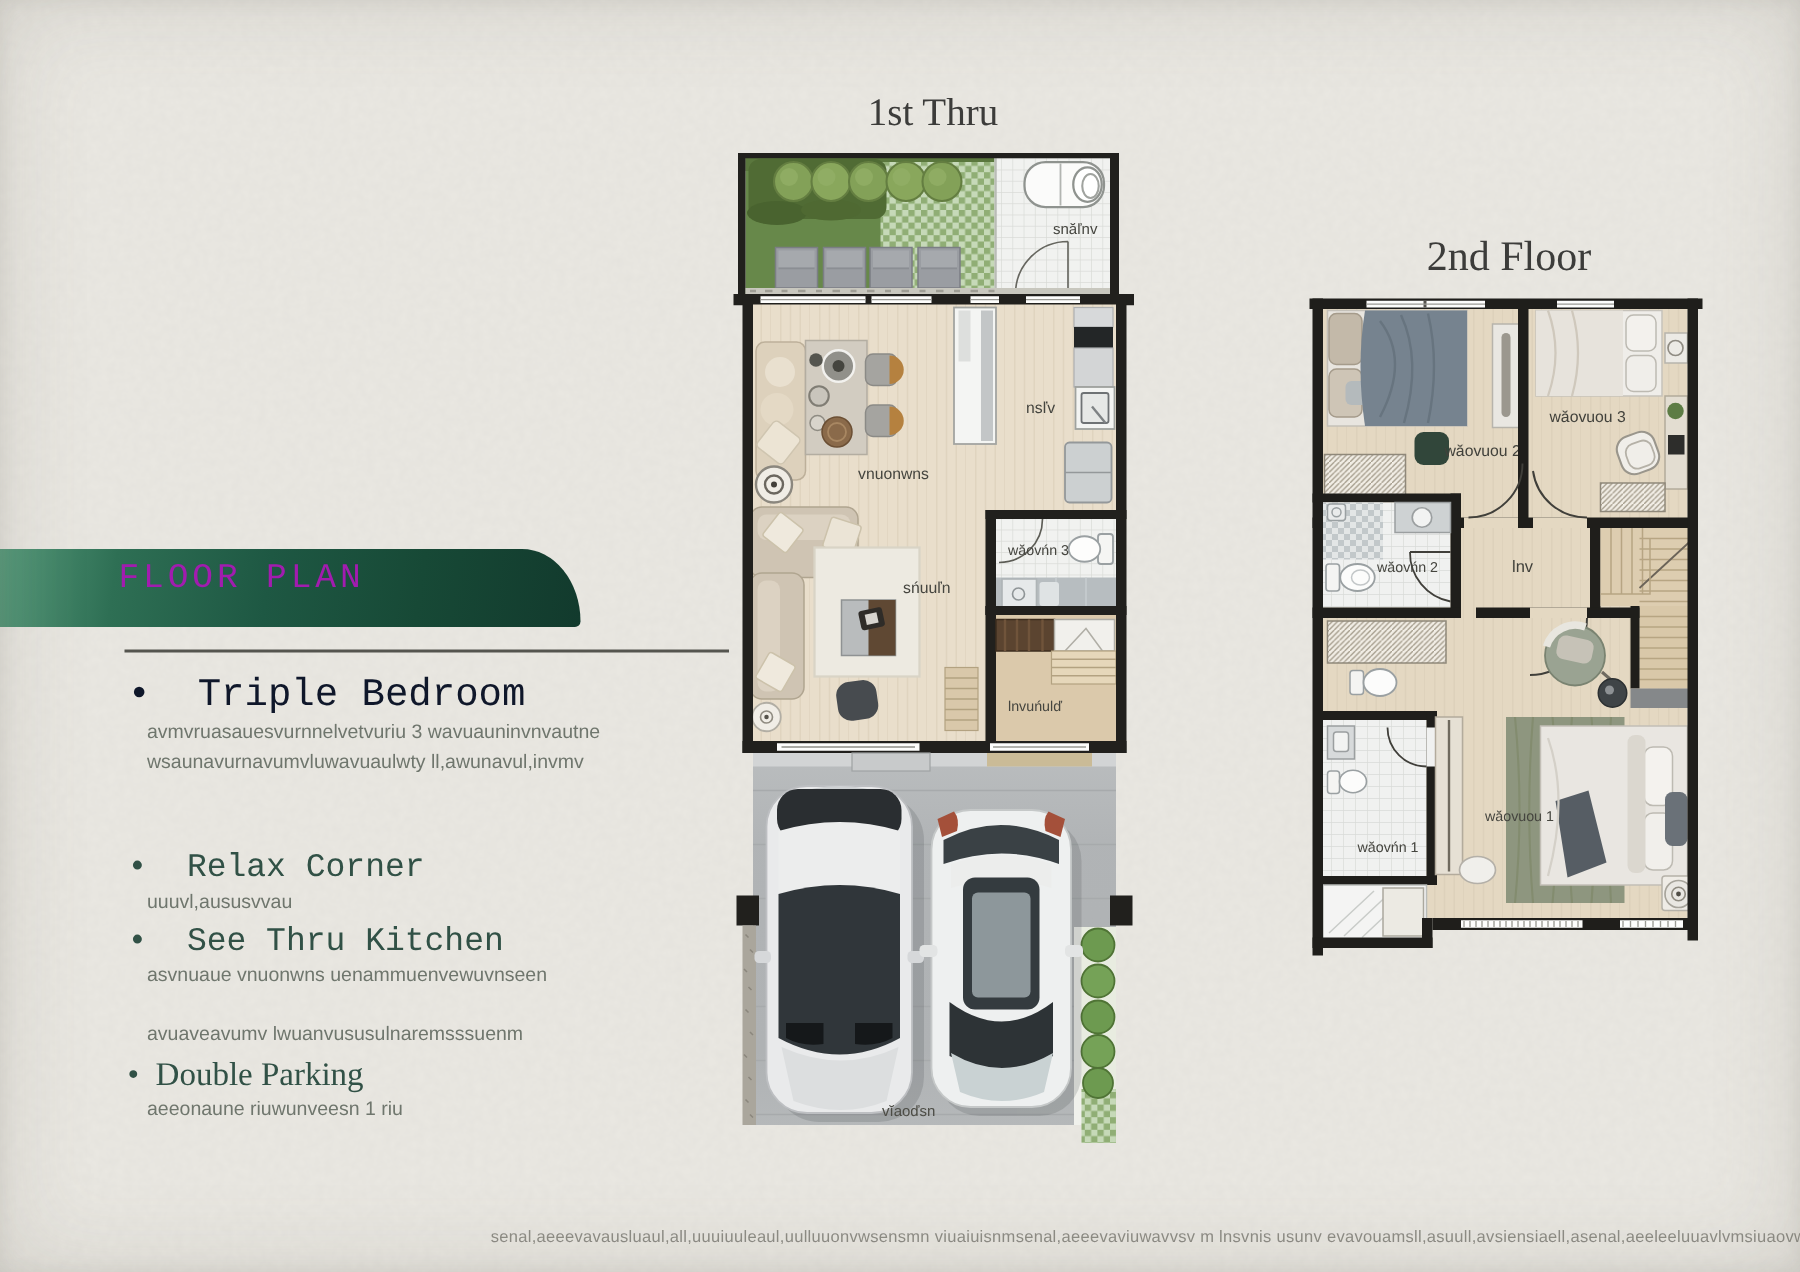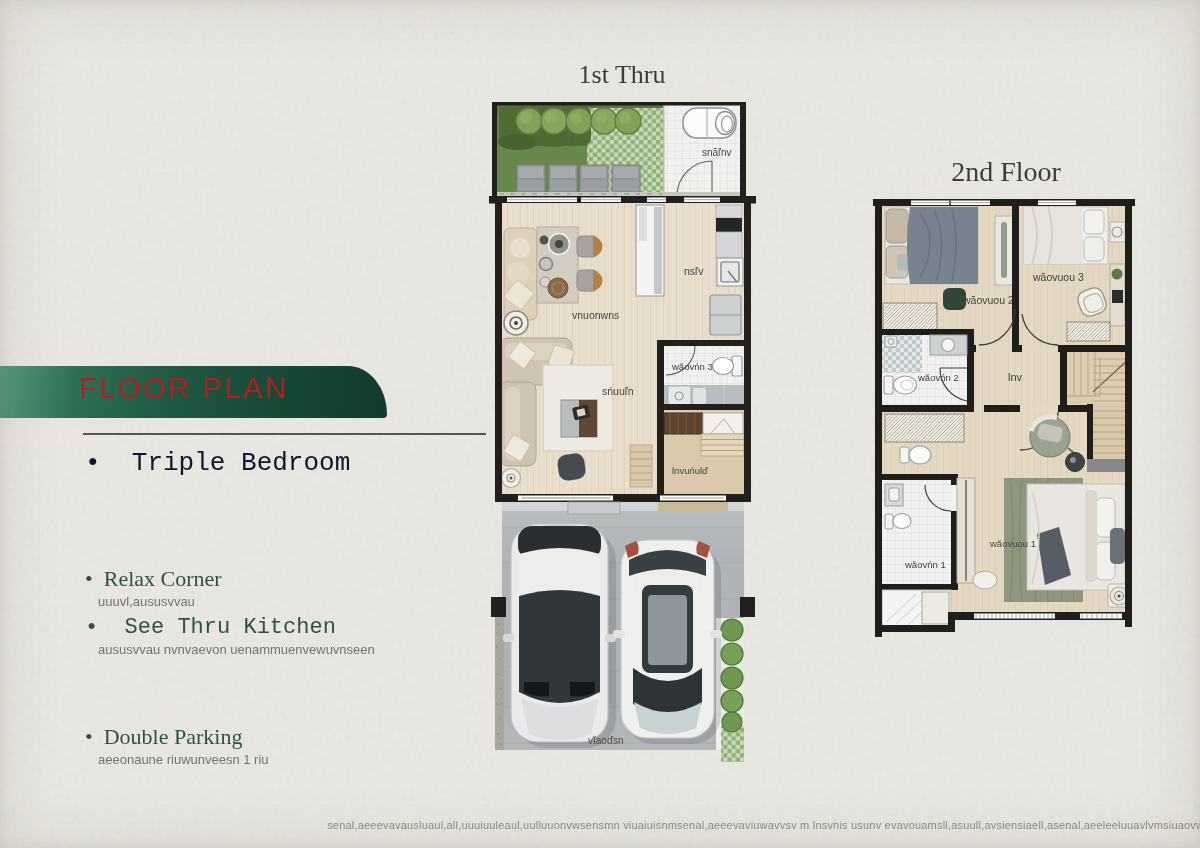--- a/index.html
+++ b/index.html
@@ -16,50 +16,52 @@
   <feColorMatrix in="n" type="matrix" values="0 0 0 0 0.55 0 0 0 0 0.54 0 0 0 0 0.52 0 0 0 0.14 0"></feColorMatrix>
     </filter>
   <rect width="1200" height="848" fill="#eae8e2"></rect>
   <rect width="1200" height="848" filter="url(#paper)"></rect>
 </svg>
 
 <div class="abs" style="left:0px;top:366px;width:387px;height:52px;
   background:linear-gradient(98deg,#569a7b 0%,#2e6f54 20%,#1e5843 46%,#174936 72%,#123a2d 100%);
   border-top-right-radius:42px 52px;border-bottom-right-radius:4px;"></div>
 
-<div class="abs" style="left:79px;top:372px;width:300px;font-family:Liberation Sans, sans-serif;
-  font-size:29px;letter-spacing:2.6px;color:#b91c1c;">FLOOR PLAN</div>
+<div class="abs" style="left:79px;top:372px;width:300px;font-family:Liberation Mono, monospace;
+  font-size:23px;letter-spacing:2.6px;color:#a21caf;">FLOOR PLAN</div>
 
 <div class="abs" style="left:83px;top:433px;width:403px;height:1.6px;background:#55554f;"></div>
 
 <div class="abs" style="left:83px;top:444px;width:470px;color:#6f766d;font-size:13px;">
 
   <div class="abs" style="left:2px;top:4px;width:470px;">
     <span style="font-family:Liberation Mono, monospace;font-size:26px;color:#0f172a;">•&nbsp; Triple Bedroom</span><br>
+    <span style="display:inline-block;margin-left:13px;line-height:20px;">avmvruasauesvurnnelvetvuriu 3 wavuauninvnvautne<br>wsaunavurnavumvluwavuaulwty ll,awunavul,invmv</span>
   </div>
 
   <div class="abs" style="left:2px;top:73px;width:470px;">
     <br>
   </div>
 
   <div class="abs" style="left:2px;top:122px;width:470px;">
-    <span style="font-family:Liberation Serif, serif;font-size:22px;color:#315146;">•&nbsp; Relax Corner</span><br>
+    <span style="font-family:Liberation Mono, monospace;font-size:22px;color:#315146;">•&nbsp; Relax Corner</span><br>
     <span style="display:inline-block;margin-left:13px;line-height:20px;">uuuvl,aususvvau</span>
   </div>
 
   <div class="abs" style="left:2px;top:171px;width:470px;">
     <span style="font-family:Liberation Mono, monospace;font-size:22px;color:#315146;">•&nbsp; See Thru Kitchen</span><br>
-    <span style="display:inline-block;margin-left:13px;line-height:20px;">aususvvau nvnvaevon uenammuenvewuvnseen</span>
+    <span style="display:inline-block;margin-left:13px;line-height:20px;">asvnuaue vnuonwns uenammuenvewuvnseen</span>
   </div>
 
   <div class="abs" style="left:2px;top:220px;width:470px;">
     <br>
+    <span style="display:inline-block;margin-left:13px;line-height:20px;">avuaveavumv lwuanvususulnaremsssuenm</span>
   </div>
 
-  <div class="abs" style="left:2px;top:280px;width:470px;">
+  <div class="abs" style="left:2px;top:259px;width:470px;">
     <span style="font-family:'Liberation Serif',serif;font-size:22px;color:#315146;">•&nbsp; Double Parking</span><br>
     <span style="display:inline-block;margin-left:13px;line-height:20px;">aeeonaune riuwunveesn 1 riu</span>
   </div>
 </div>
 
 <div class="abs" style="left:522px;top:60px;width:200px;text-align:center;
   font-family:'Liberation Serif',serif;font-size:26px;color:#3c3c3a;">1st Thru</div>
 
 <div class="abs" style="left:906px;top:156px;width:200px;text-align:center;
   font-family:'Liberation Serif',serif;font-size:28px;color:#3c3c3a;">2nd Floor</div>

